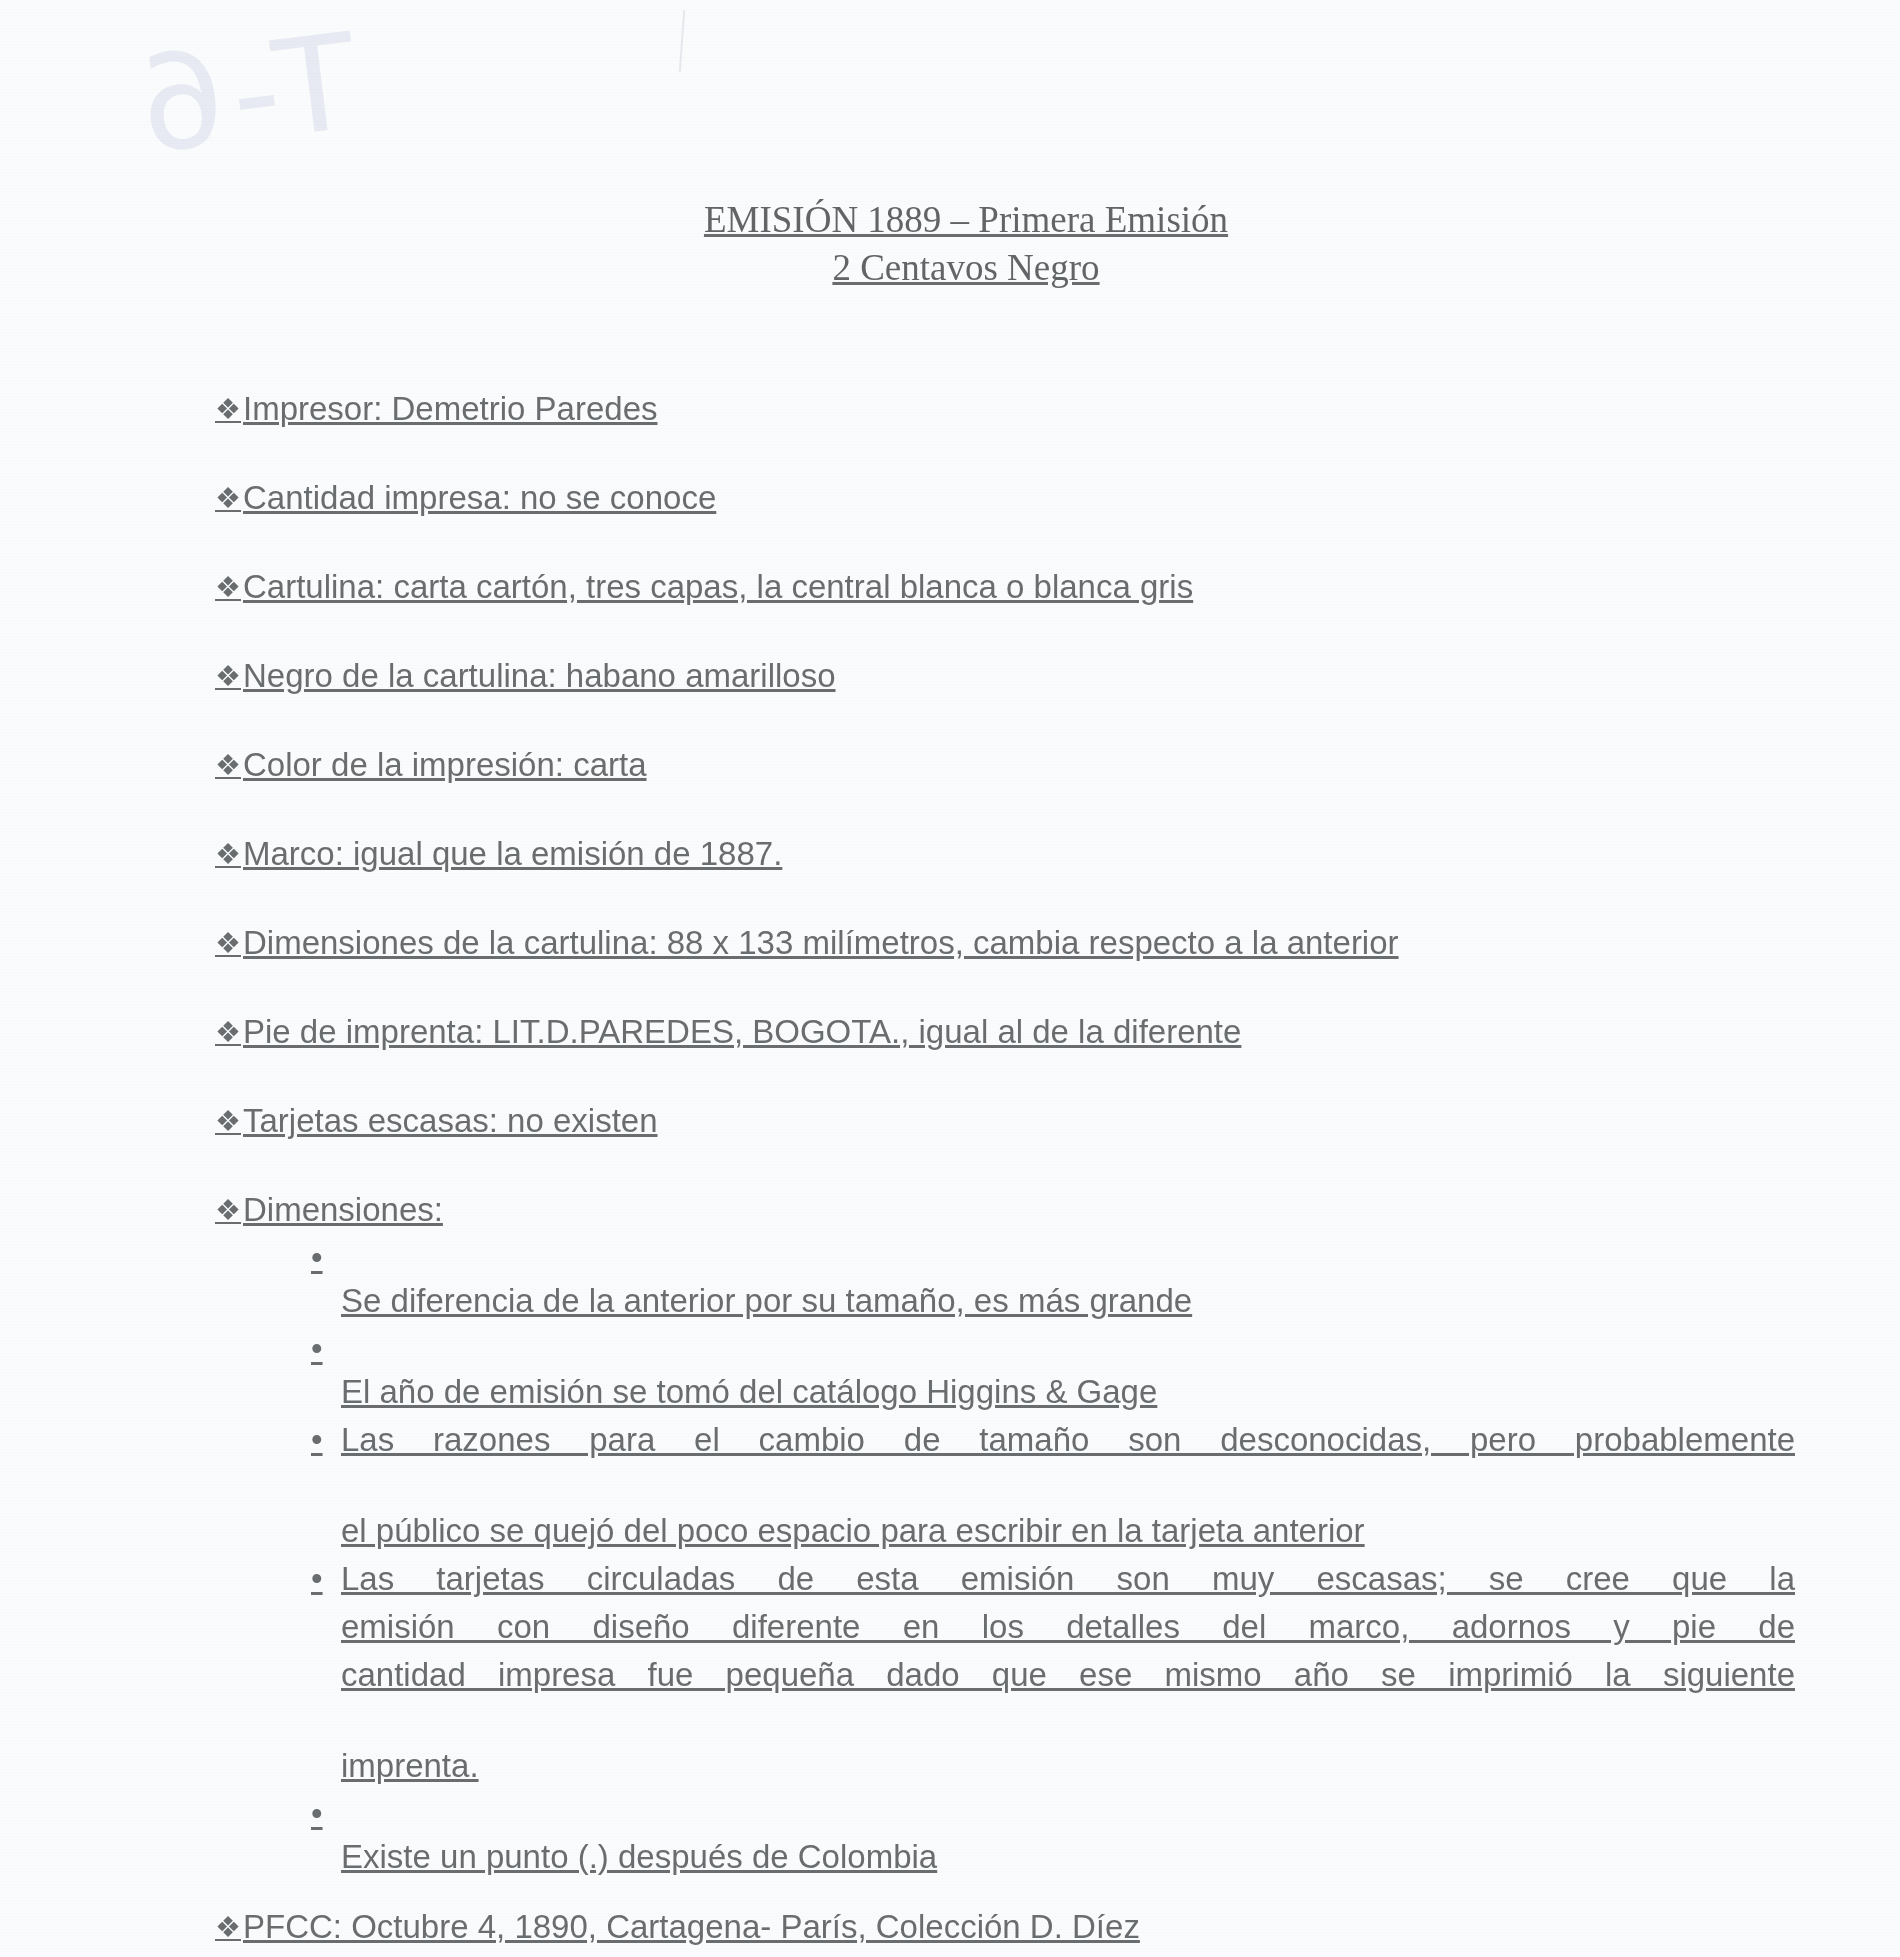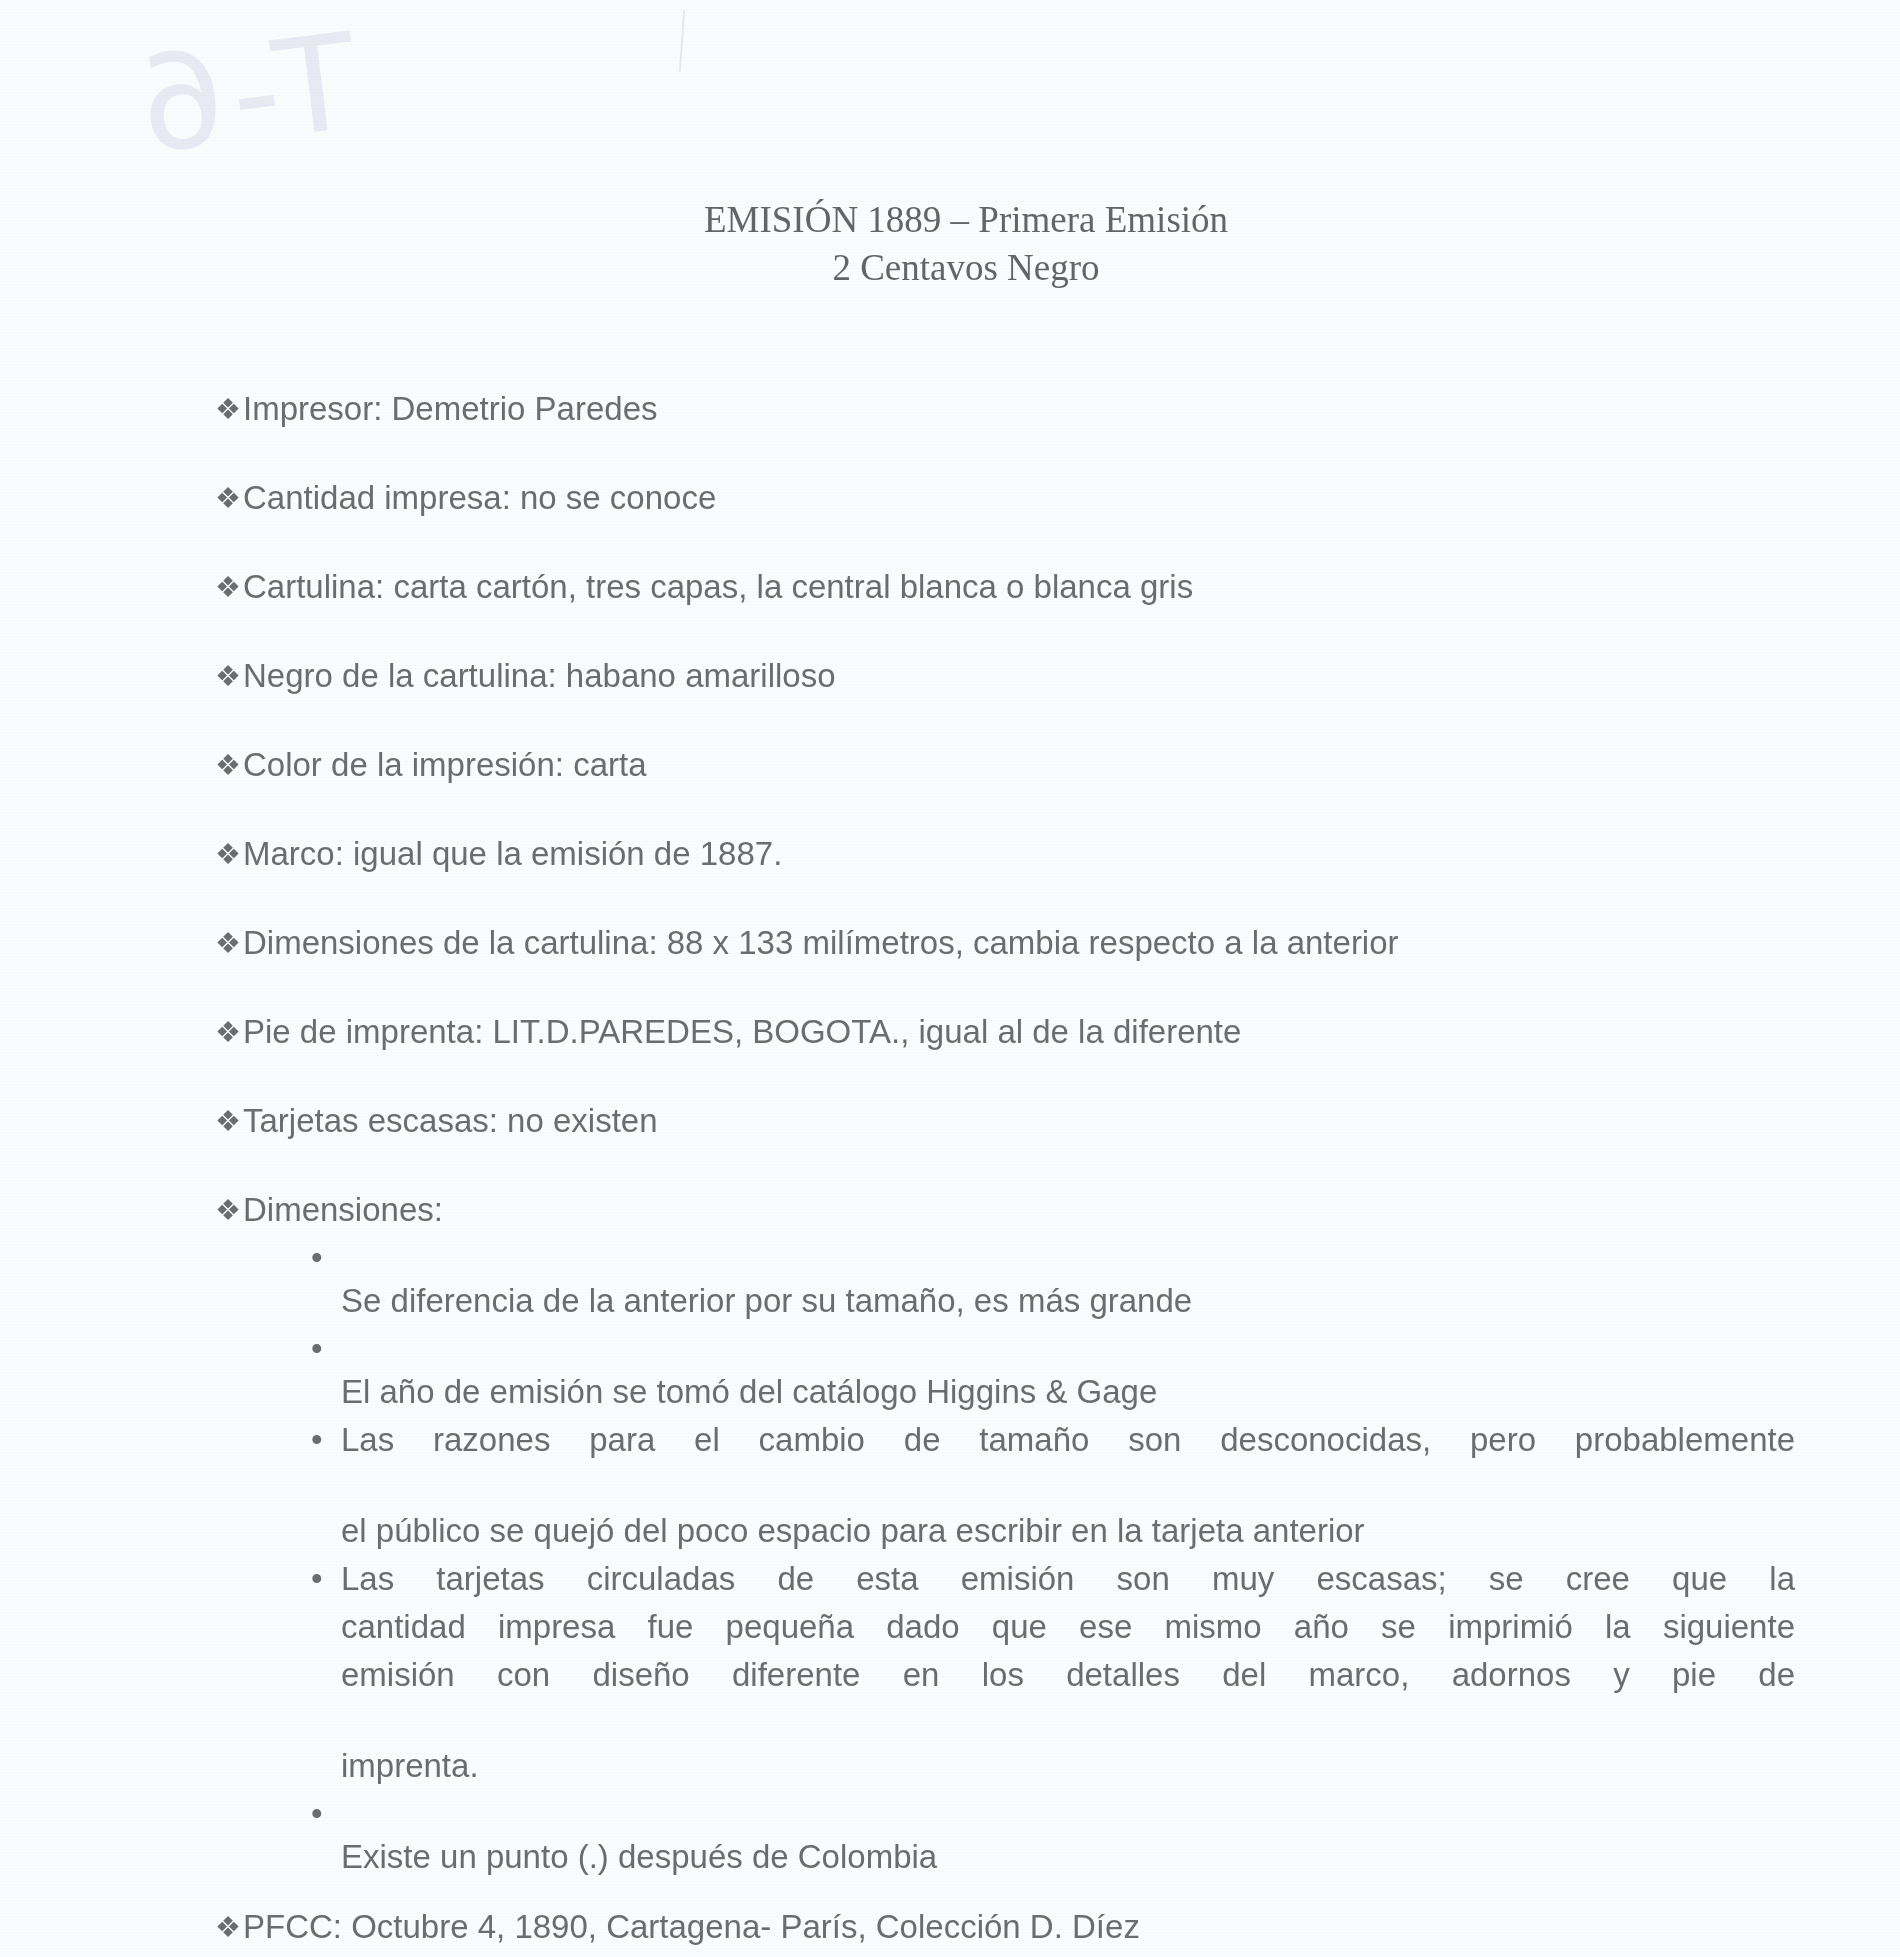--- a/index.html
+++ b/index.html
@@ -14,20 +14,21 @@
       180deg,
       rgba(255,255,255,0) 0px,
       rgba(255,255,255,0) 2.4px,
       rgba(228,231,236,0.18) 3.2px
     );
     color: #6a6d6f;
     font-family: "Liberation Sans", "DejaVu Sans", sans-serif;
     font-size: 33px;
     line-height: 48px;
     overflow: hidden;
+    text-decoration: underline;
   }
 
   
   .watermark {
     position: absolute;
     left: 132px;
     top: 28px;
     font-size: 132px;
     line-height: 132px;
     letter-spacing: 8px;
@@ -200,22 +201,22 @@
             <div class="sub-text">
               <div class="jline">Las razones para el cambio de tamaño son desconocidas, pero probablemente</div>
               <div class="fline">el público se quejó del poco espacio para escribir en la tarjeta anterior</div>
             </div>
           </li>
 
           <li class="sub-item">
             <span class="marker-dot">•</span>
             <div class="sub-text">
               <div class="jline">Las tarjetas circuladas de esta emisión son muy escasas; se cree que la</div>
+              <div class="jline">emisión con diseño diferente en los detalles del marco, adornos y pie de</div>
               <div class="jline">cantidad impresa fue pequeña dado que ese mismo año se imprimió la siguiente</div>
-              <div class="jline">emisión con diseño diferente en los detalles del marco, adornos y pie de</div>
               <div class="fline">imprenta.</div>
             </div>
           </li>
 
           <li class="sub-item">
             <span class="marker-dot">•</span>
             <div class="sub-text">
               <div class="fline">Existe un punto (.) después de Colombia</div>
             </div>
           </li>

